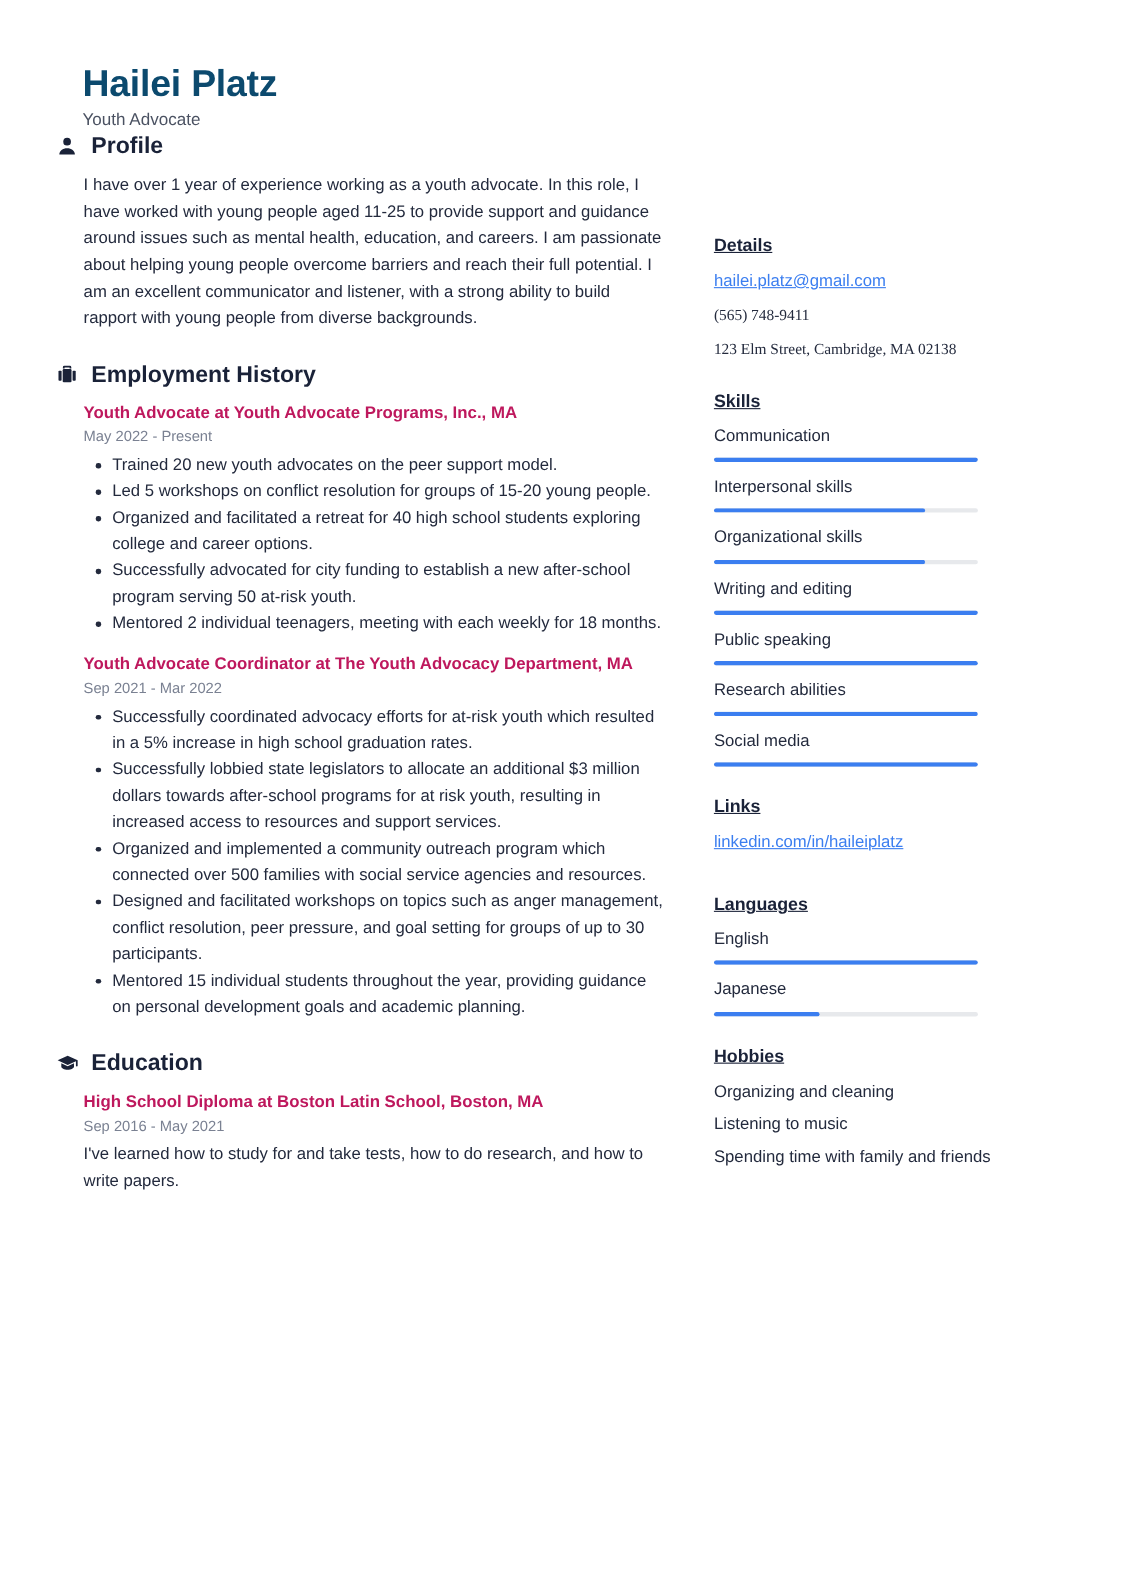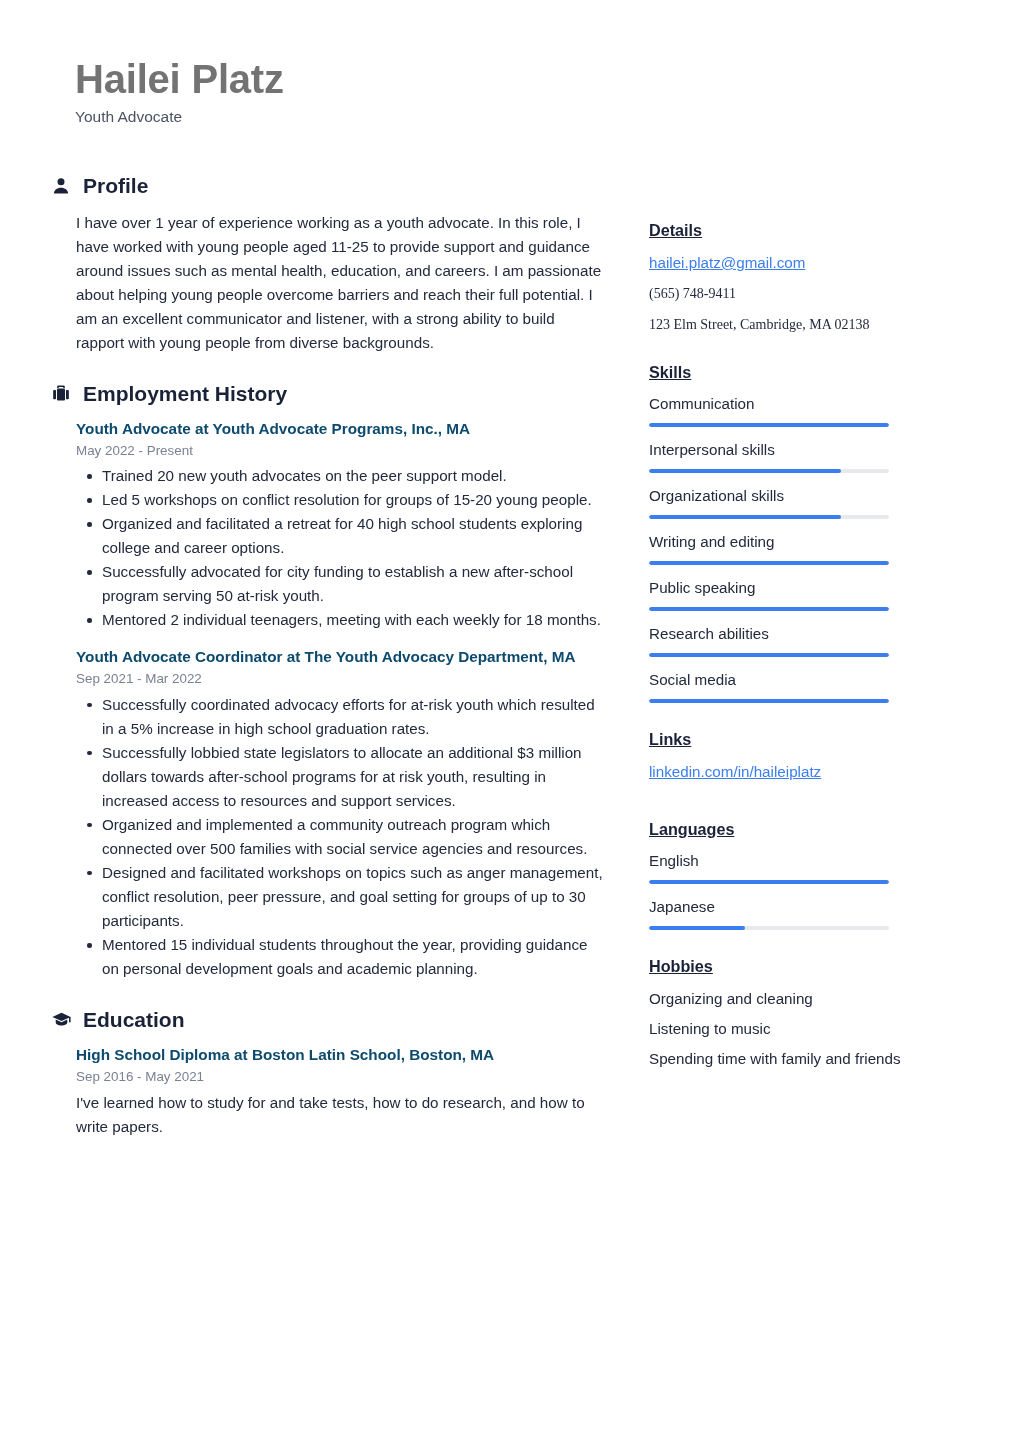--- a/index.html
+++ b/index.html
@@ -22,40 +22,39 @@
     box-sizing: border-box;
     padding: 0;
     overflow: hidden;
   }
 
   
   .header {
     padding: 56px 0 0 75px;
   }
   .full-name {
-    font-size: 40px;
+    font-size: 34px;
     font-weight: 700;
     letter-spacing: -0.2px;
-    color: #737373;
+    color: #0c4a6e;
     line-height: 1.18;
     margin: 0;
   }
   .job-title {
     font-size: 15.5px;
     color: #4b5262;
     margin-top: 4px;
     line-height: 1.3;
   }
 
   
   .body-cols {
     display: flex;
-    align-items: center;
+    align-items: flex-end;
     padding: 0 0 0 0;
-    margin-top: 46px;
   }
   .col-main {
     width: 604px;
     padding-left: 50px;
     box-sizing: border-box;
   }
   .col-side {
     width: 420px;
     padding-left: 45px;
     padding-right: 85px;
@@ -98,21 +97,21 @@
     line-height: 1.58;
     color: #232a3d;
     margin: 0;
   }
 
   .entry { margin-top: 2px; }
   .entry + .entry { margin-top: 14px; }
   .entry-title {
     font-size: 15.3px;
     font-weight: 700;
-    color: #0c4a6e;
+    color: #be185d;
     line-height: 1.42;
     margin-bottom: 2px;
   }
   .entry-date {
     font-size: 13.4px;
     color: #7a8192;
     line-height: 1.4;
     margin-bottom: 4px;
   }
   .entry-desc {

